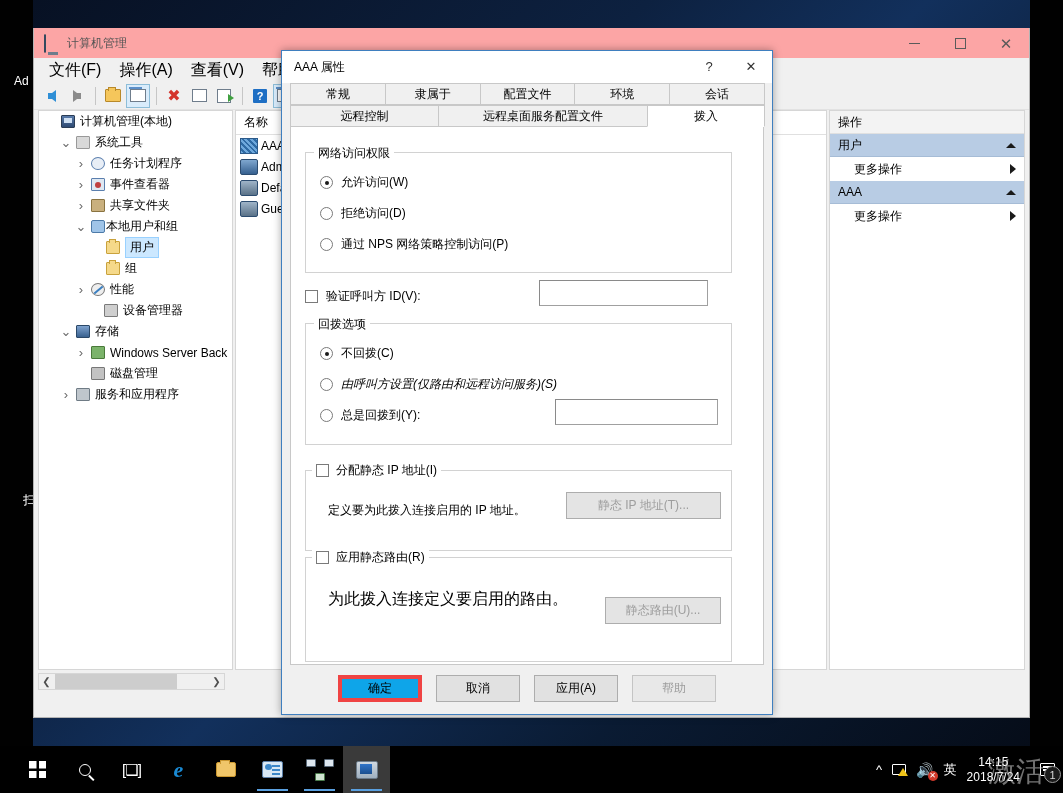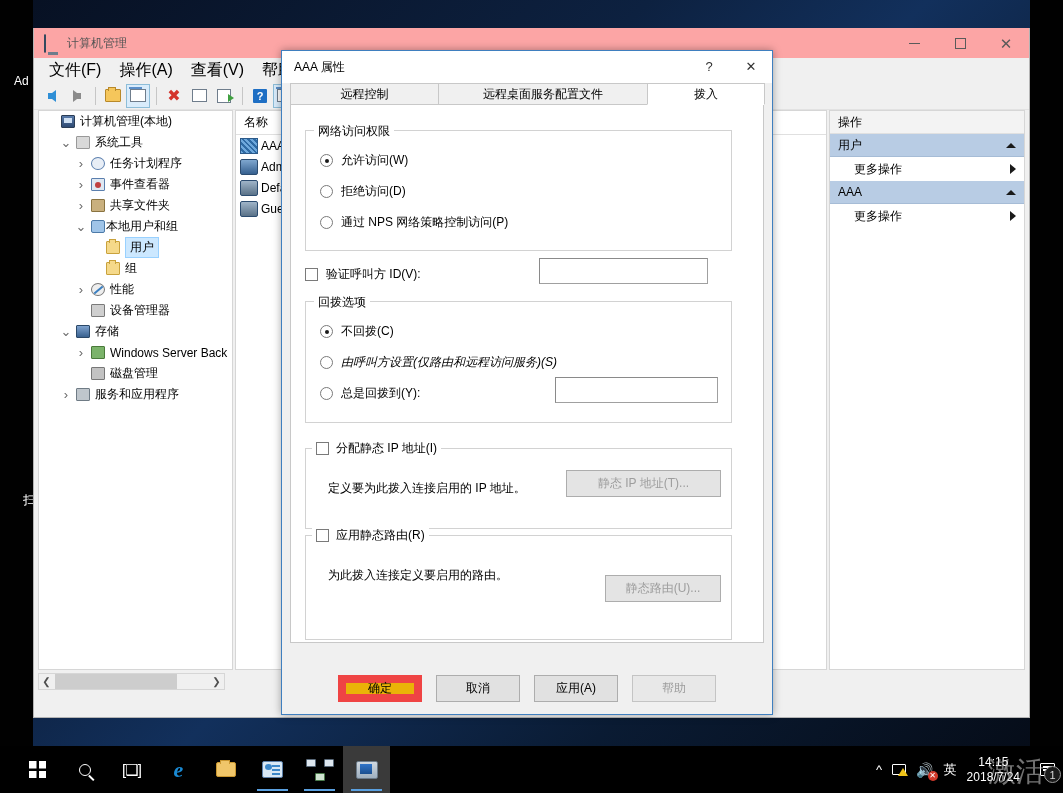--- a/index.html
+++ b/index.html
@@ -344,21 +344,21 @@
   #dlg-footer {
     position:absolute; left:0; bottom:0; width:100%; height:52px;
     display:flex; align-items:center; justify-content:center; gap:14px;
   }
   .fbtn {
     width: 84px; height: 27px;
     background:#e1e1e1; border:1px solid #adadad;
     font-size:12px; color:#000;
     display:flex; align-items:center; justify-content:center;
   }
-  .fbtn.default { background:#eab308; border:8px solid #ef4444; }
+  .fbtn.default { background:#0ea5e9; border:4px solid #ef4444; }
   .fbtn.disabled { color:#9d9d9d; background:#e8e8e8; border-color:#c4c4c4; }
 
   
   #taskbar {
     position:absolute; left:0; bottom:0; width:1063px; height:47px;
     background:#000000;
     display:flex; align-items:center;
   }
   .tb-item {
     width: 47px; height: 47px;
@@ -556,21 +556,21 @@
             </span>
             <span class="tree-label" style="margin-left: 4px;">组</span>
           </div>
           <div class="tree-row" style="padding-left: 34px;">
             <span class="twisty" style="font-size: 13px;">›</span>
             <span class="tree-icon">
               <span class="ti ti-perf"></span>
             </span>
             <span class="tree-label" style="margin-left: 4px;">性能</span>
           </div>
-          <div class="tree-row" style="padding-left: 34px;">
+          <div class="tree-row" style="padding-left: 34px; margin-left: 13px;">
             <span class="twisty"></span>
             <span class="tree-icon">
               <span class="ti ti-device"></span>
             </span>
             <span class="tree-label" style="margin-left: 4px;">设备管理器</span>
           </div>
           <div class="tree-row" style="padding-left: 19px;">
             <span class="twisty" style="font-size: 13px;">⌄</span>
             <span class="tree-icon">
               <span class="ti ti-storage"></span>
@@ -659,20 +659,27 @@
 
   <div id="dlg-title">
     <span class="t">AAA 属性</span>
     <div class="btns">
       <div class="dbtn">?</div>
       <div class="dbtn">✕</div>
     </div>
   </div>
 
   <div id="tabstrip">
+    <div class="tabrow row1">
+      <div class="tab">常规</div>
+      <div class="tab">隶属于</div>
+      <div class="tab">配置文件</div>
+      <div class="tab">环境</div>
+      <div class="tab">会话</div>
+    </div>
     <div class="tabrow row2">
       <div class="tab" style="width:149px;">远程控制</div>
       <div class="tab" style="width:210px;">远程桌面服务配置文件</div>
       <div class="tab active" style="width:118px;">拨入</div>
     </div>
   </div>
 
   <div id="tab-content">
 
     <div class="grp" style="left:14px; top:25px; width:427px; height:121px;">
@@ -725,21 +732,21 @@
       </span>
       <span style="position:absolute; left:22px; top:31px; font-size:12px; color:#000;">定义要为此拨入连接启用的 IP 地址。</span>
       <div class="btn disabled" style="position:absolute; right:10px; top:21px; width:155px; height:27px;">静态 IP 地址(T)...</div>
     </div>
 
     <div class="grp" style="left:14px; top:430px; width:427px; height:105px;">
       <span class="grp-label-chk">
         <span class="chk" style="margin-right:7px;"></span>
         <span>应用静态路由(R)</span>
       </span>
-      <span style="position:absolute; left:22px; top:31px; font-size:12px; color:#000;font-family:Liberation Serif, serif;">为此拨入连接定义要启用的路由。</span>
+      <span style="position:absolute; left:22px; top:31px; font-size:16px; color:#000;font-family:Liberation Serif, serif;">为此拨入连接定义要启用的路由。</span>
       <div class="btn disabled" style="position:absolute; right:10px; top:39px; width:116px; height:27px;">静态路由(U)...</div>
     </div>
 
   </div>
 
   <div id="dlg-footer">
     <div class="fbtn default">确定</div>
     <div class="fbtn">取消</div>
     <div class="fbtn">应用(A)</div>
     <div class="fbtn disabled">帮助</div>

